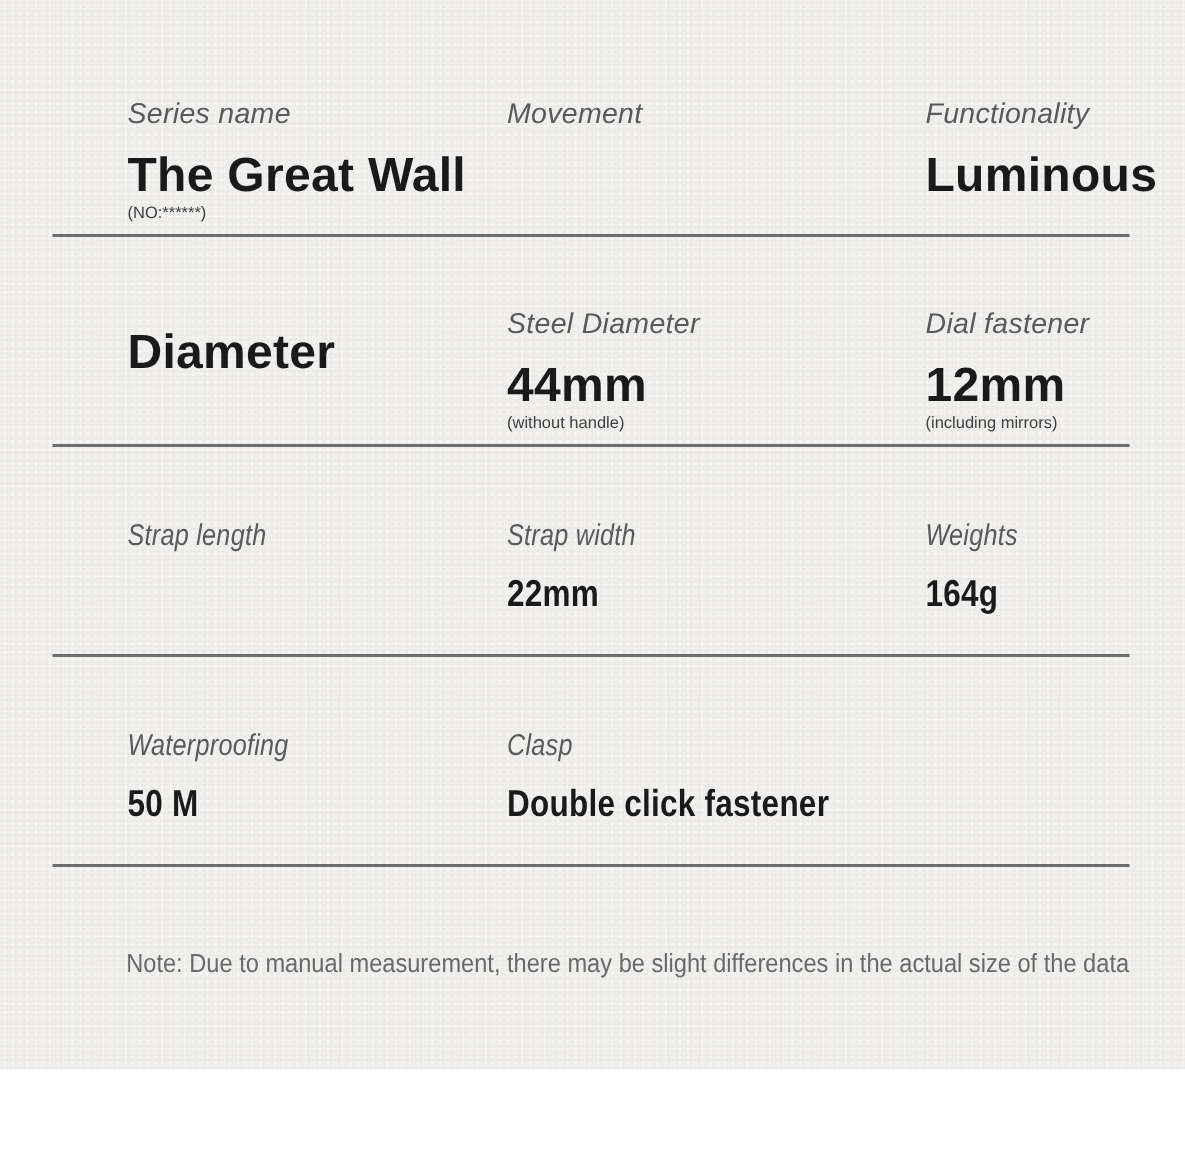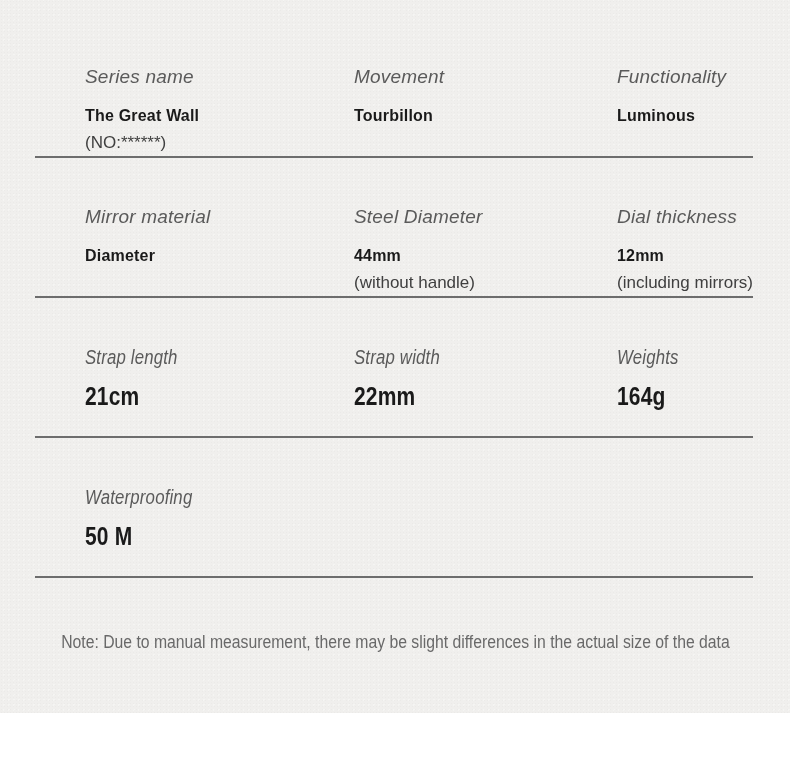--- a/index.html
+++ b/index.html
@@ -24,40 +24,40 @@
     background-size: 3px 3px, 5px 5px;
     background-position: 0 0, 1px 2px;
   }
   .spec-row { position: absolute; left: 0; width: 790px; height: 92px; }
   .row-0 { top: 66px; }
   .row-1 { top: 206px; }
   .row-2 { top: 346px; }
   .row-3 { top: 486px; padding-left: 20px; }
   .cell { position: absolute; top: 0; white-space: nowrap; }
   .col-0 { left: 85px;  width: 262px; }
-  .col-1 { left: 354px; width: 264px; }
+  .col-1 { left: 338px; width: 264px; }
   .col-2 { left: 617px; width: 160px; }
   .label {
     font-style: italic;
     font-size: 19px;
     line-height: 22px;
     color: #5a5a5a;
     letter-spacing: 0.2px;
   }
   .value {
     margin-top: 15px;
     font-weight: 700;
-    font-size: 16px;
+    font-size: 32px;
     line-height: 26px;
     color: #1a1a1a;
     letter-spacing: 0.2px;
   }
   .sub {
     margin-top: 5px;
-    font-size: 17px;
+    font-size: 11px;
     line-height: 17px;
     color: #3f3f3f;
   }
   
   .condensed .label,
   .condensed .value {
     display: inline-block;
     transform: scaleX(0.84);
     transform-origin: 0 50%;
   }
@@ -70,21 +70,21 @@
     width: 718px; height: 2px;
     background: #6d6d6d;
   }
   .div-0 { top: 156px; }
   .div-1 { top: 296px; }
   .div-2 { top: 436px; }
   .div-3 { top: 576px; }
   .note {
     position: absolute; top: 632px; left: 0;
     width: 790px;
-    text-align: center;
+    text-align: right;
     font-size: 17.5px;
     line-height: 21px;
     color: #696969;
   }
   .note-inner {
     display: inline-block;
     transform: scaleX(0.9);
     transform-origin: 50% 50%;
     white-space: nowrap;
   }
@@ -101,71 +101,72 @@
   <div class="panel">
 
     <div class="spec-row row-0">
       <div class="cell col-0">
         <div class="label">Series name</div>
         <div class="value">The Great Wall</div>
         <div class="sub">(NO:******)</div>
       </div>
       <div class="cell col-1">
         <div class="label">Movement</div>
-        <div class="value">Tourbillon</div>
         <div class="sub"></div>
       </div>
       <div class="cell col-2">
         <div class="label">Functionality</div>
         <div class="value">Luminous</div>
         <div class="sub"></div>
       </div>
     </div>
     <div class="divider div-0"></div>
 
     <div class="spec-row row-1">
       <div class="cell col-0">
-        <div class="label">Mirror material</div>
         <div class="value">Diameter</div>
         <div class="sub"></div>
       </div>
       <div class="cell col-1">
         <div class="label">Steel Diameter</div>
         <div class="value">44mm</div>
         <div class="sub">(without handle)</div>
       </div>
       <div class="cell col-2">
-        <div class="label">Dial thickness</div>
+        <div class="label">Dial fastener</div>
         <div class="value">12mm</div>
         <div class="sub">(including mirrors)</div>
       </div>
     </div>
     <div class="divider div-1"></div>
 
     <div class="spec-row row-2 condensed">
       <div class="cell col-0">
         <div><span class="label">Strap length</span></div>
-        <div class="value-wrap"><span class="value">21cm</span></div>
       </div>
       <div class="cell col-1">
         <div><span class="label">Strap width</span></div>
         <div class="value-wrap"><span class="value">22mm</span></div>
       </div>
       <div class="cell col-2">
         <div><span class="label">Weights</span></div>
         <div class="value-wrap"><span class="value">164g</span></div>
       </div>
     </div>
     <div class="divider div-2"></div>
 
     <div class="spec-row row-3 condensed">
       <div class="cell col-0">
         <div><span class="label">Waterproofing</span></div>
         <div class="value-wrap"><span class="value">50 M</span></div>
       </div>
+      <div class="cell col-1">
+        <div><span class="label">Clasp</span></div>
+        <div class="value-wrap"><span class="value">Double click fastener</span></div>
+      </div>
       <div class="cell col-2">
       </div>
     </div>
     <div class="divider div-3"></div>
 
     <div class="note">
       <span class="note-inner">Note: Due to manual measurement, there may be slight differences in the actual size of the data</span>
     </div>
   </div>
 

